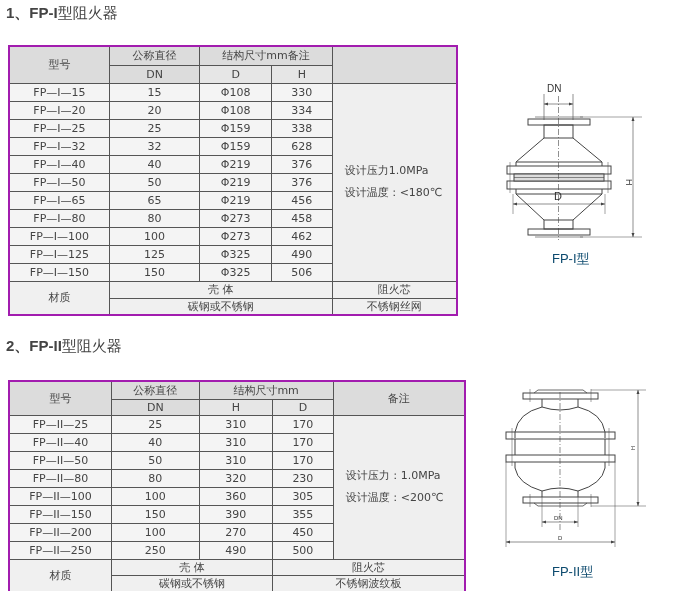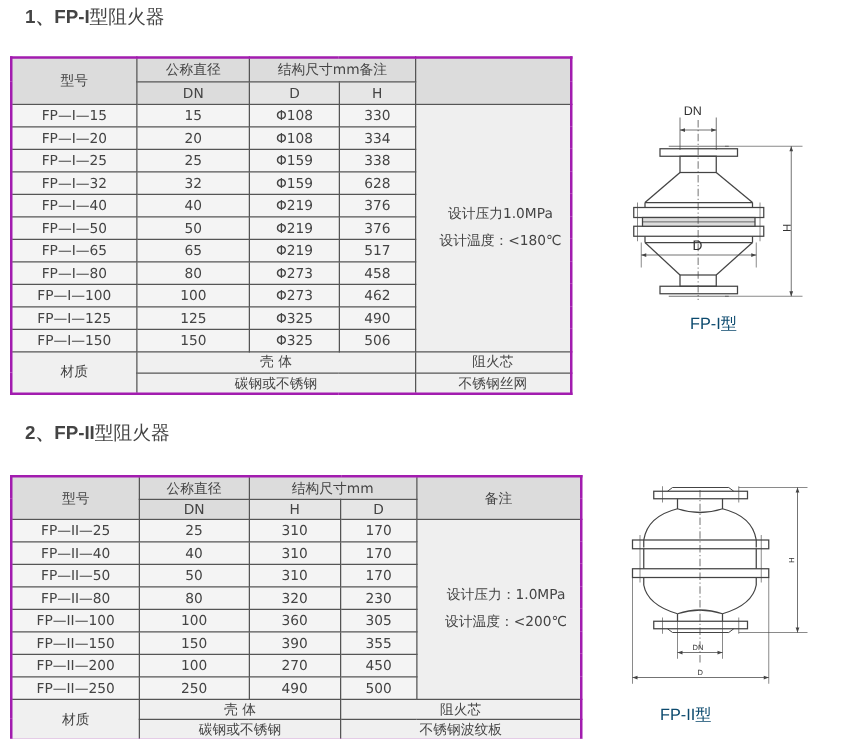--- a/index.html
+++ b/index.html
@@ -1,27 +1,27 @@
 <!DOCTYPE html>
 <html><head>
   <meta charset="utf-8">
   <style>
     html, body { margin: 0; padding: 0; background: #ffffff; }
     body { width: 678px; height: 591px; position: relative; overflow: hidden;
            font-family: "DejaVu Sans", sans-serif; color: #333; }
-    .section-title { position: absolute; left: 20px; font-size: 15px; font-weight: bold;
+    .section-title { position: absolute; left: 6px; font-size: 15px; font-weight: bold;
            color: #444; letter-spacing: 0px; font-family: "Liberation Sans", "DejaVu Sans", sans-serif; }
     .section-title .cn { font-weight: normal; font-family: "DejaVu Sans", sans-serif; }
     table.spec { position: absolute; border-collapse: collapse; font-size: 11px; color: #444;
            border: 2px solid #a21caf; font-family: "DejaVu Sans", sans-serif; }
     table.spec td { border: 1px solid #555; text-align: center; padding: 0; line-height: 15px;
            background: #f4f4f4; white-space: nowrap; }
     table.spec td.hdr { background: #dcdcdc; }
     table.spec td.hdr2 { background: #e6e6e6; }
-    table.spec td.note { background: #efefef; text-align: center; padding-left: 12px; line-height: 22px; }
+    table.spec td.note { background: #efefef; text-align: left; padding-left: 12px; line-height: 22px; }
     table.spec td.mat { background: #f0f0f0; }
     table.spec tr.data td { height: 17px; }
     .figure { position: absolute; }
     .fig-caption { position: absolute; font-size: 13px; color: #0c4a6e; font-family: "Liberation Sans", "DejaVu Sans", sans-serif; }
     svg text { font-family: "Liberation Sans", sans-serif; }
   </style>
 </head>
 <body>
 
 <div class="section-title" style="top:4px;">
@@ -85,21 +85,21 @@
   <tr class="data">
     <td>FP—I—50</td>
     <td>50</td>
     <td>Φ219</td>
     <td>376</td>
   </tr>
   <tr class="data">
     <td>FP—I—65</td>
     <td>65</td>
     <td>Φ219</td>
-    <td>517</td>
+    <td>456</td>
   </tr>
   <tr class="data">
     <td>FP—I—80</td>
     <td>80</td>
     <td>Φ273</td>
     <td>458</td>
   </tr>
   <tr class="data">
     <td>FP—I—100</td>
     <td>100</td>
@@ -327,13 +327,13 @@
       <line x1="101" y1="126" x2="156" y2="126" stroke-width="0.5"></line>
       <line x1="148" y1="10" x2="148" y2="126" stroke-width="0.6"></line>
       <polygon points="148,10 146.5,14 149.5,14" fill="#444" stroke="none"></polygon>
       <polygon points="148,126 146.5,122 149.5,122" fill="#444" stroke="none"></polygon>
     </g>
     <text x="64" y="140" font-size="6" fill="#333">DN</text>
     <text x="68" y="160" font-size="6" fill="#333">D</text>
     <text x="141" y="66" font-size="6" fill="#333" transform="rotate(90 141 66)">H</text>
   </svg>
 </div>
-<div class="fig-caption" style="left:528px; top:563px;">FP-II型</div>
+<div class="fig-caption" style="left:552px; top:563px;">FP-II型</div>
 
 </body></html>

